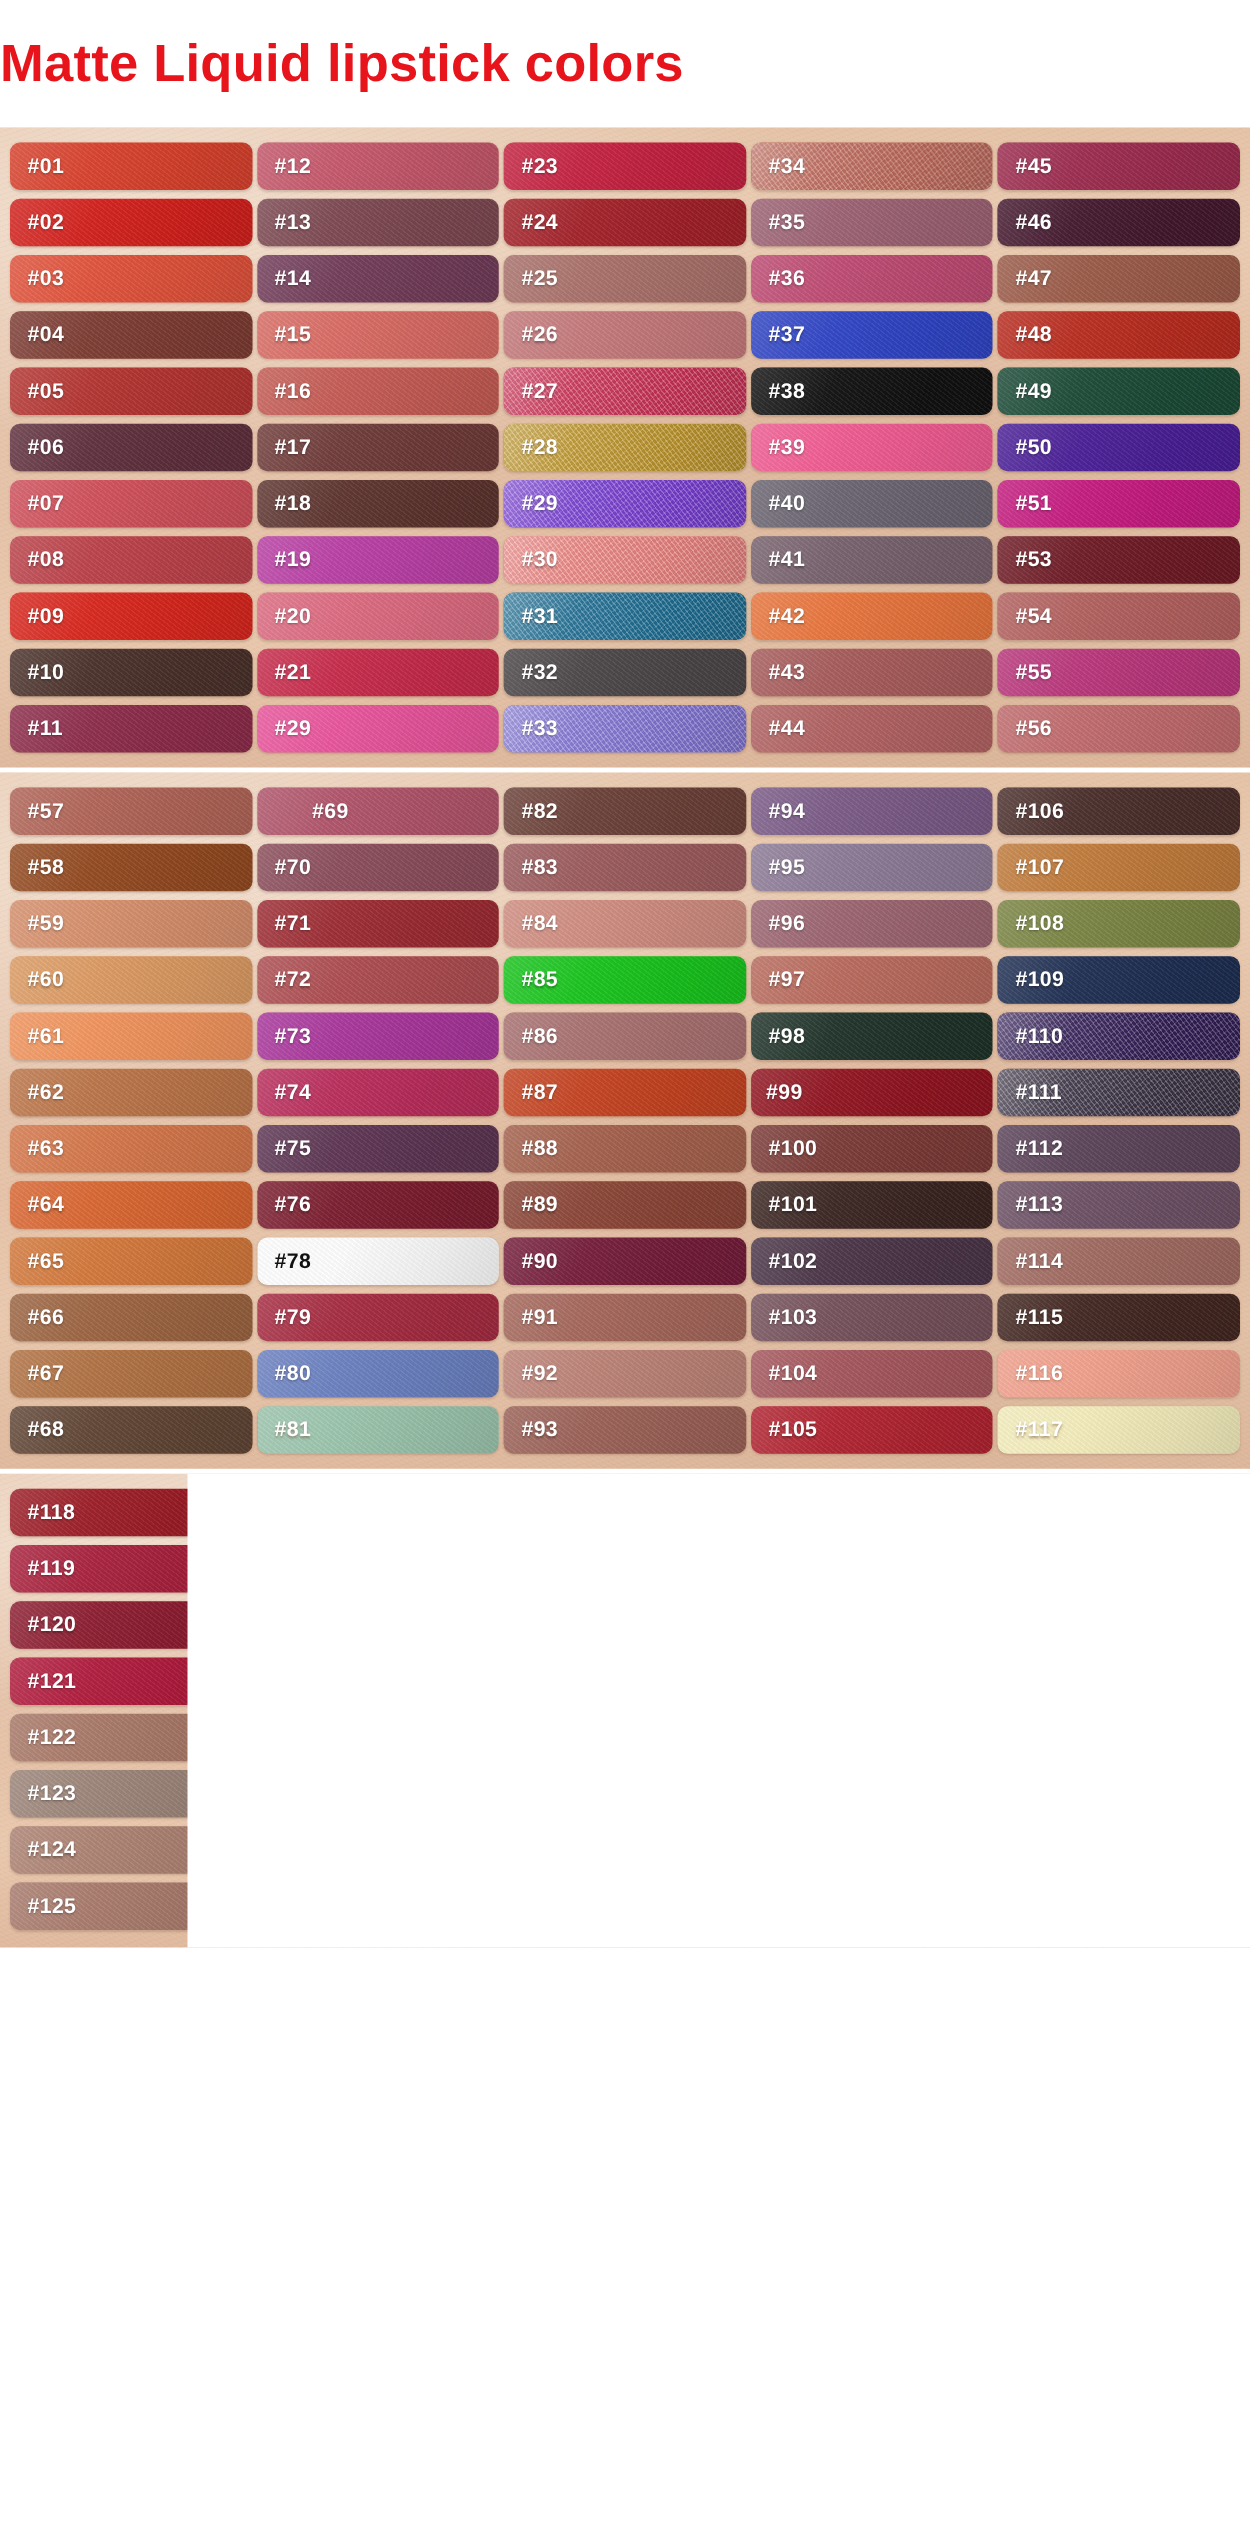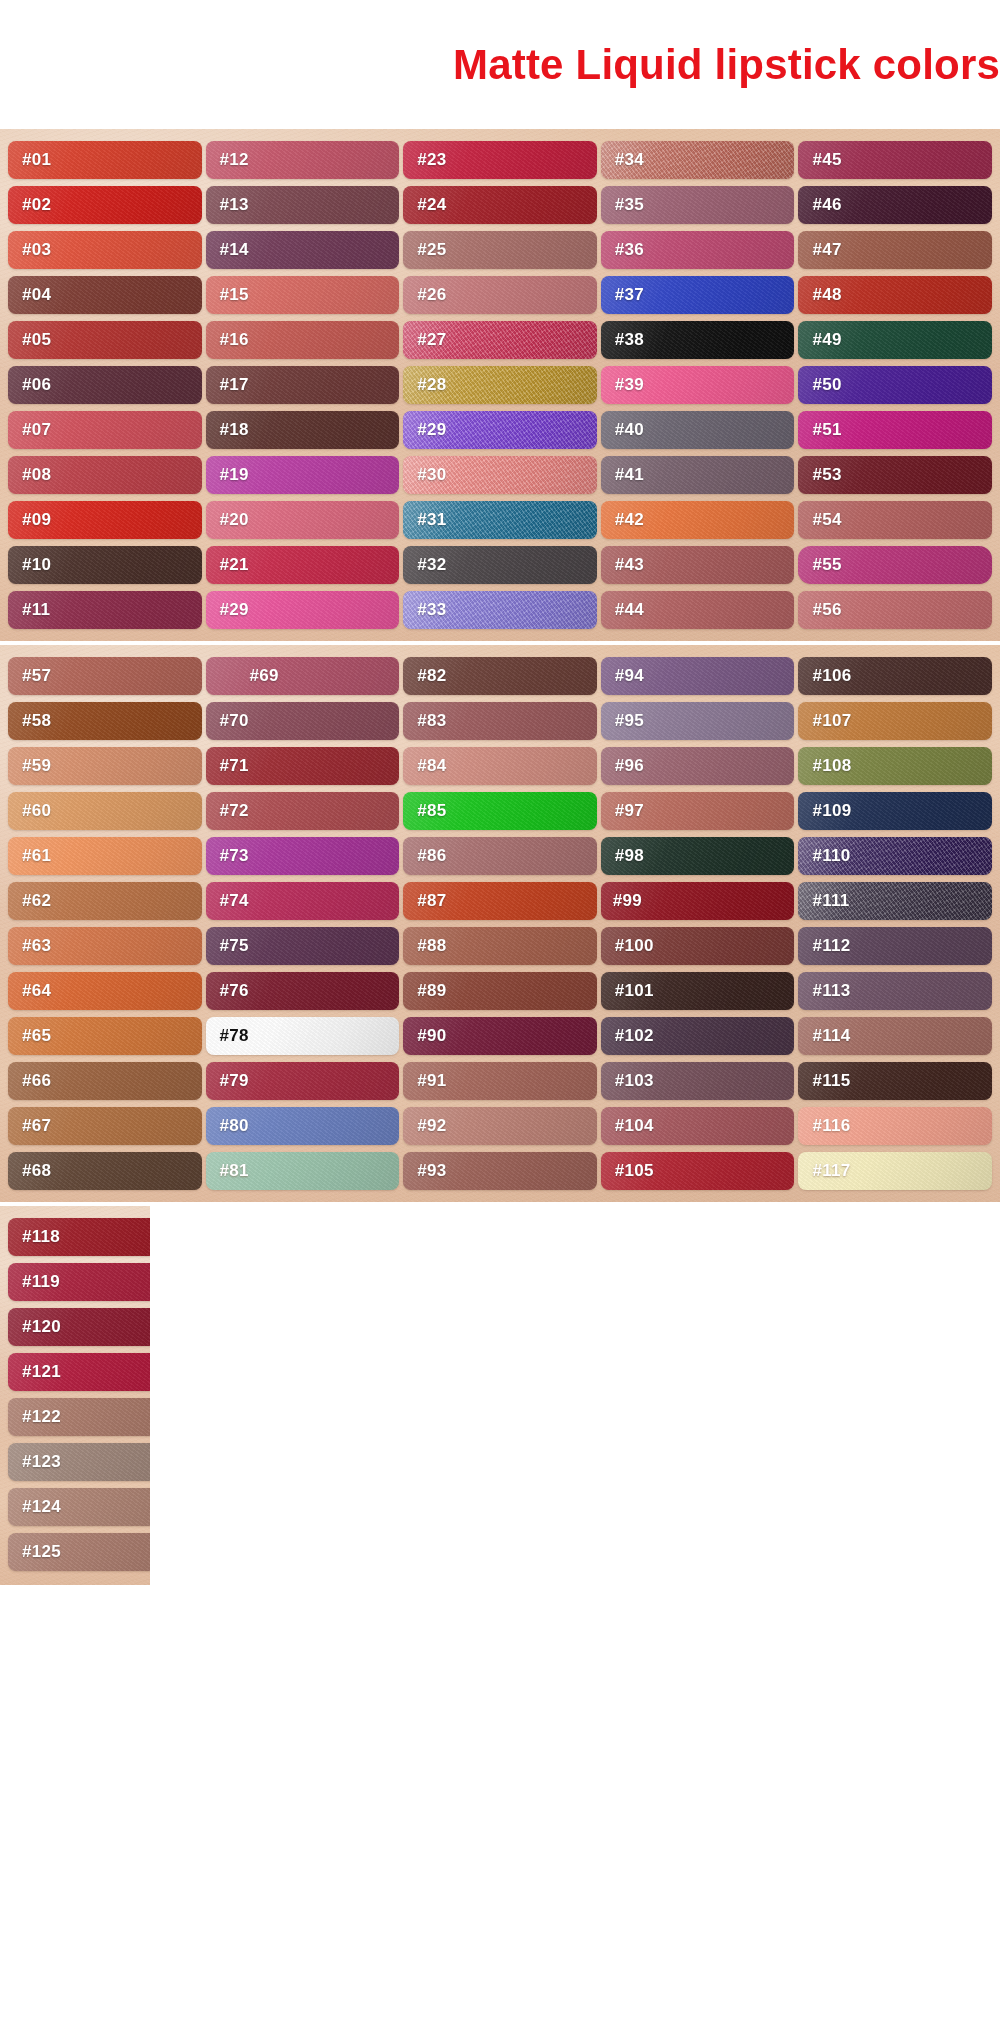--- a/index.html
+++ b/index.html
@@ -8,22 +8,22 @@
   body {
     width:1000px; height:2025px;
     background:#ffffff;
     font-family:"Liberation Sans", sans-serif;
     overflow:hidden;
   }
   .page { position:relative; width:1000px; height:2025px; background:#fff; }
 
   
   .title-bar {
-    height:129px;
-    display:flex; align-items:center; justify-content:flex-end;
+    height:102px;
+    display:flex; align-items:center; justify-content:flex-start;
     background:#ffffff;
   }
   .title {
     color:#e8141c;
     font-size:42px;
     font-weight:bold;
     letter-spacing:.2px;
     white-space:nowrap;
     font-family:"Liberation Sans", sans-serif;
   }
@@ -277,21 +277,21 @@
             </div>
             <div class="swatch" style="background: rgb(196, 26, 126);">
               <span class="lbl">#51</span>
             </div>
             <div class="swatch" style="background: rgb(110, 26, 36);">
               <span class="lbl">#53</span>
             </div>
             <div class="swatch" style="background: rgb(178, 96, 94);">
               <span class="lbl">#54</span>
             </div>
-            <div class="swatch" style="background: rgb(184, 53, 122); border-radius: 13px;">
+            <div class="swatch" style="background: rgb(184, 53, 122);">
               <span class="lbl">#55</span>
             </div>
             <div class="swatch" style="background: rgb(192, 106, 108);">
               <span class="lbl">#56</span>
             </div>
           </div>
         </div>
       </div>
       <div class="gap"></div>
       <div class="block">

